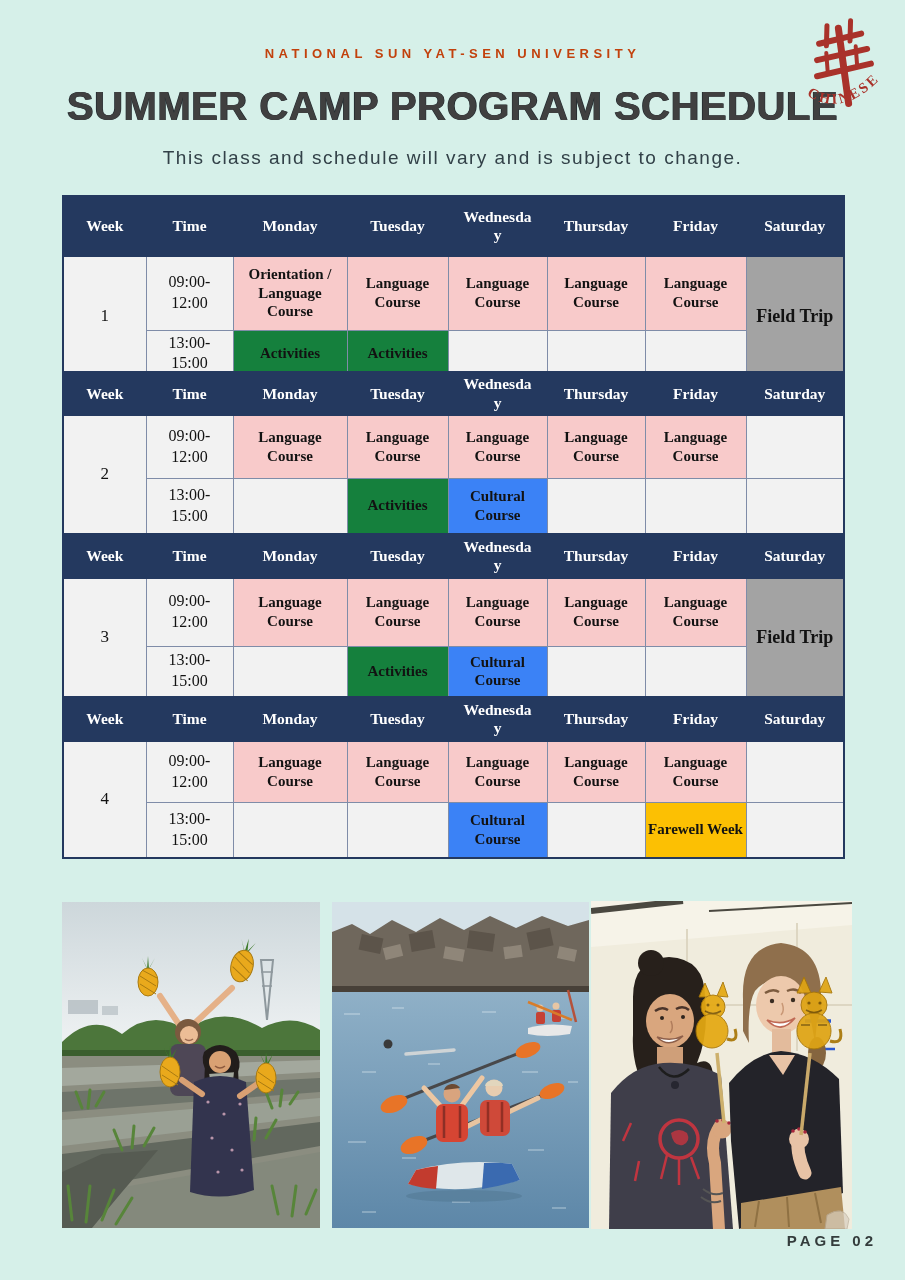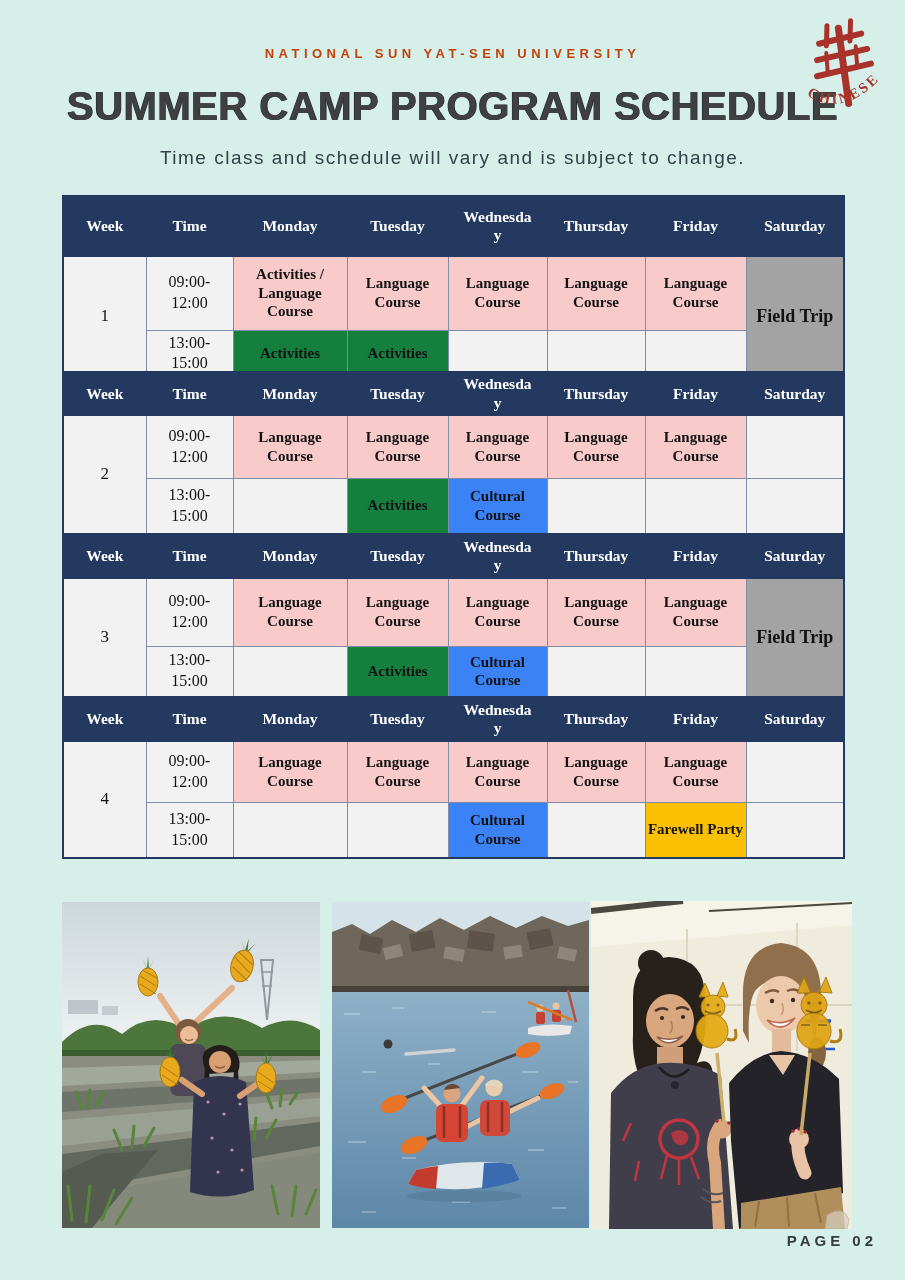--- a/index.html
+++ b/index.html
@@ -59,21 +59,21 @@
     letter-spacing:4px;color:#343c3c;
   }
 </style>
 </head>
 <body>
 
 <div class="page">
 
   <div class="eyebrow">NATIONAL SUN YAT-SEN UNIVERSITY</div>
   <div class="title">SUMMER CAMP PROGRAM SCHEDULE</div>
-  <div class="subtitle">Time class and schedule will vary and is subject to change.</div>
+  <div class="subtitle">This class and schedule will vary and is subject to change.</div>
 
   <div class="logo">
     <svg viewBox="0 0 100 112">
       <g stroke="#a9322a" stroke-linecap="round" fill="none" transform="rotate(-7 50 52)">
         <path d="M50 14 L51 90" stroke-width="7"></path>
         <path d="M39 10 L36 30" stroke-width="5"></path>
         <path d="M63 8 L60 28" stroke-width="5"></path>
         <path d="M29 27 L72 22" stroke-width="6"></path>
         <path d="M25 43 L76 38" stroke-width="6"></path>
         <path d="M23 59 L78 53" stroke-width="6"></path>
@@ -106,21 +106,21 @@
       <th>Tuesday</th>
       <th><span class="w-in">Wednesday</span></th>
       <th>Thursday</th>
       <th>Friday</th>
       <th>Saturday</th>
     </tr>
     <tr style="height:74px">
       <td class="week" rowspan="2">1</td>
       <td class="time">09:00-
 12:00</td>
-      <td class="c lang">Activities / Language Course</td>
+      <td class="c lang">Orientation / Language Course</td>
       <td class="c lang">Language Course</td>
       <td class="c lang">Language Course</td>
       <td class="c lang">Language Course</td>
       <td class="c lang">Language Course</td>
       <td class="ft" rowspan="2">Field Trip</td>
     </tr>
     <tr style="height:40px">
       <td class="time">13:00-
 15:00</td>
       <td class="c act">Activities</td>
@@ -256,21 +256,21 @@
       <td class="c lang">Language Course</td>
       <td class="c emp"></td>
     </tr>
     <tr style="height:56px">
       <td class="time">13:00-
 15:00</td>
       <td class="c emp"></td>
       <td class="c emp"></td>
       <td class="c cult">Cultural Course</td>
       <td class="c emp"></td>
-      <td class="c gold">Farewell Party</td>
+      <td class="c gold">Farewell Week</td>
       <td class="c emp"></td>
     </tr>
   </tbody>
     </table>
 
   <div class="photo" id="photo1" aria-label="students holding pineapples in a netted pineapple field">
     <svg viewBox="0 0 258 326" preserveAspectRatio="none">
       <defs>
         <linearGradient id="sky1" x1="0" y1="0" x2="0" y2="1">
           <stop offset="0" stop-color="#cdd7db"></stop>

